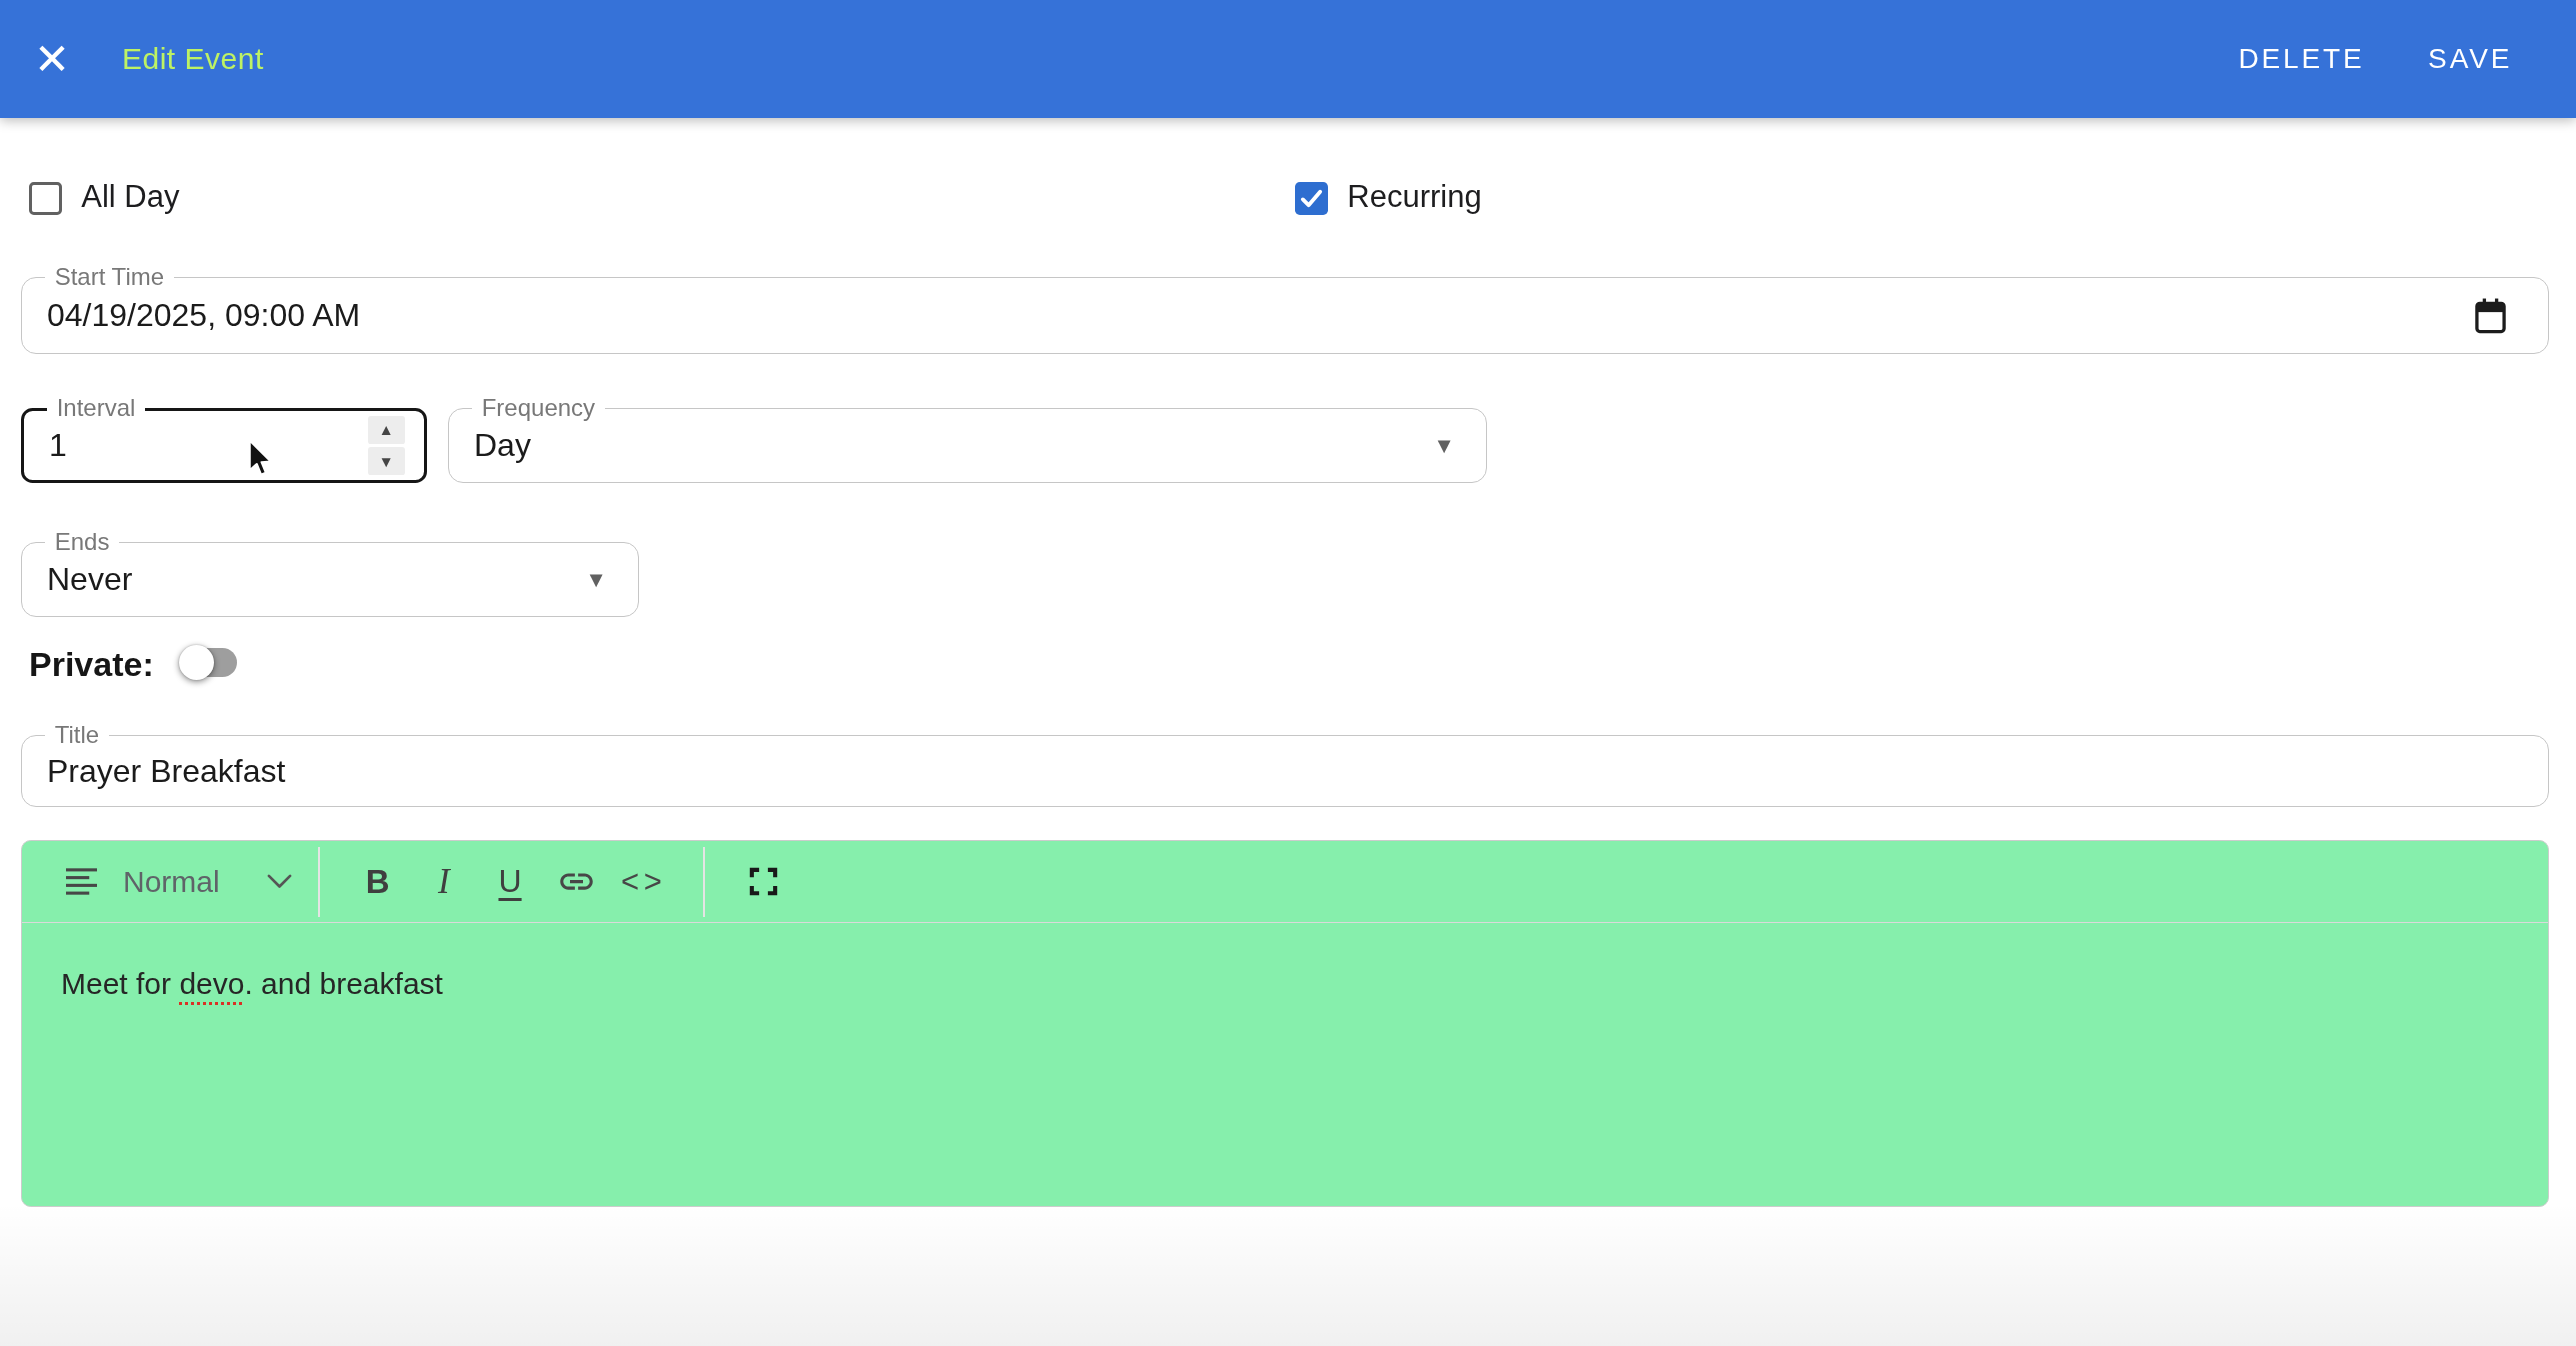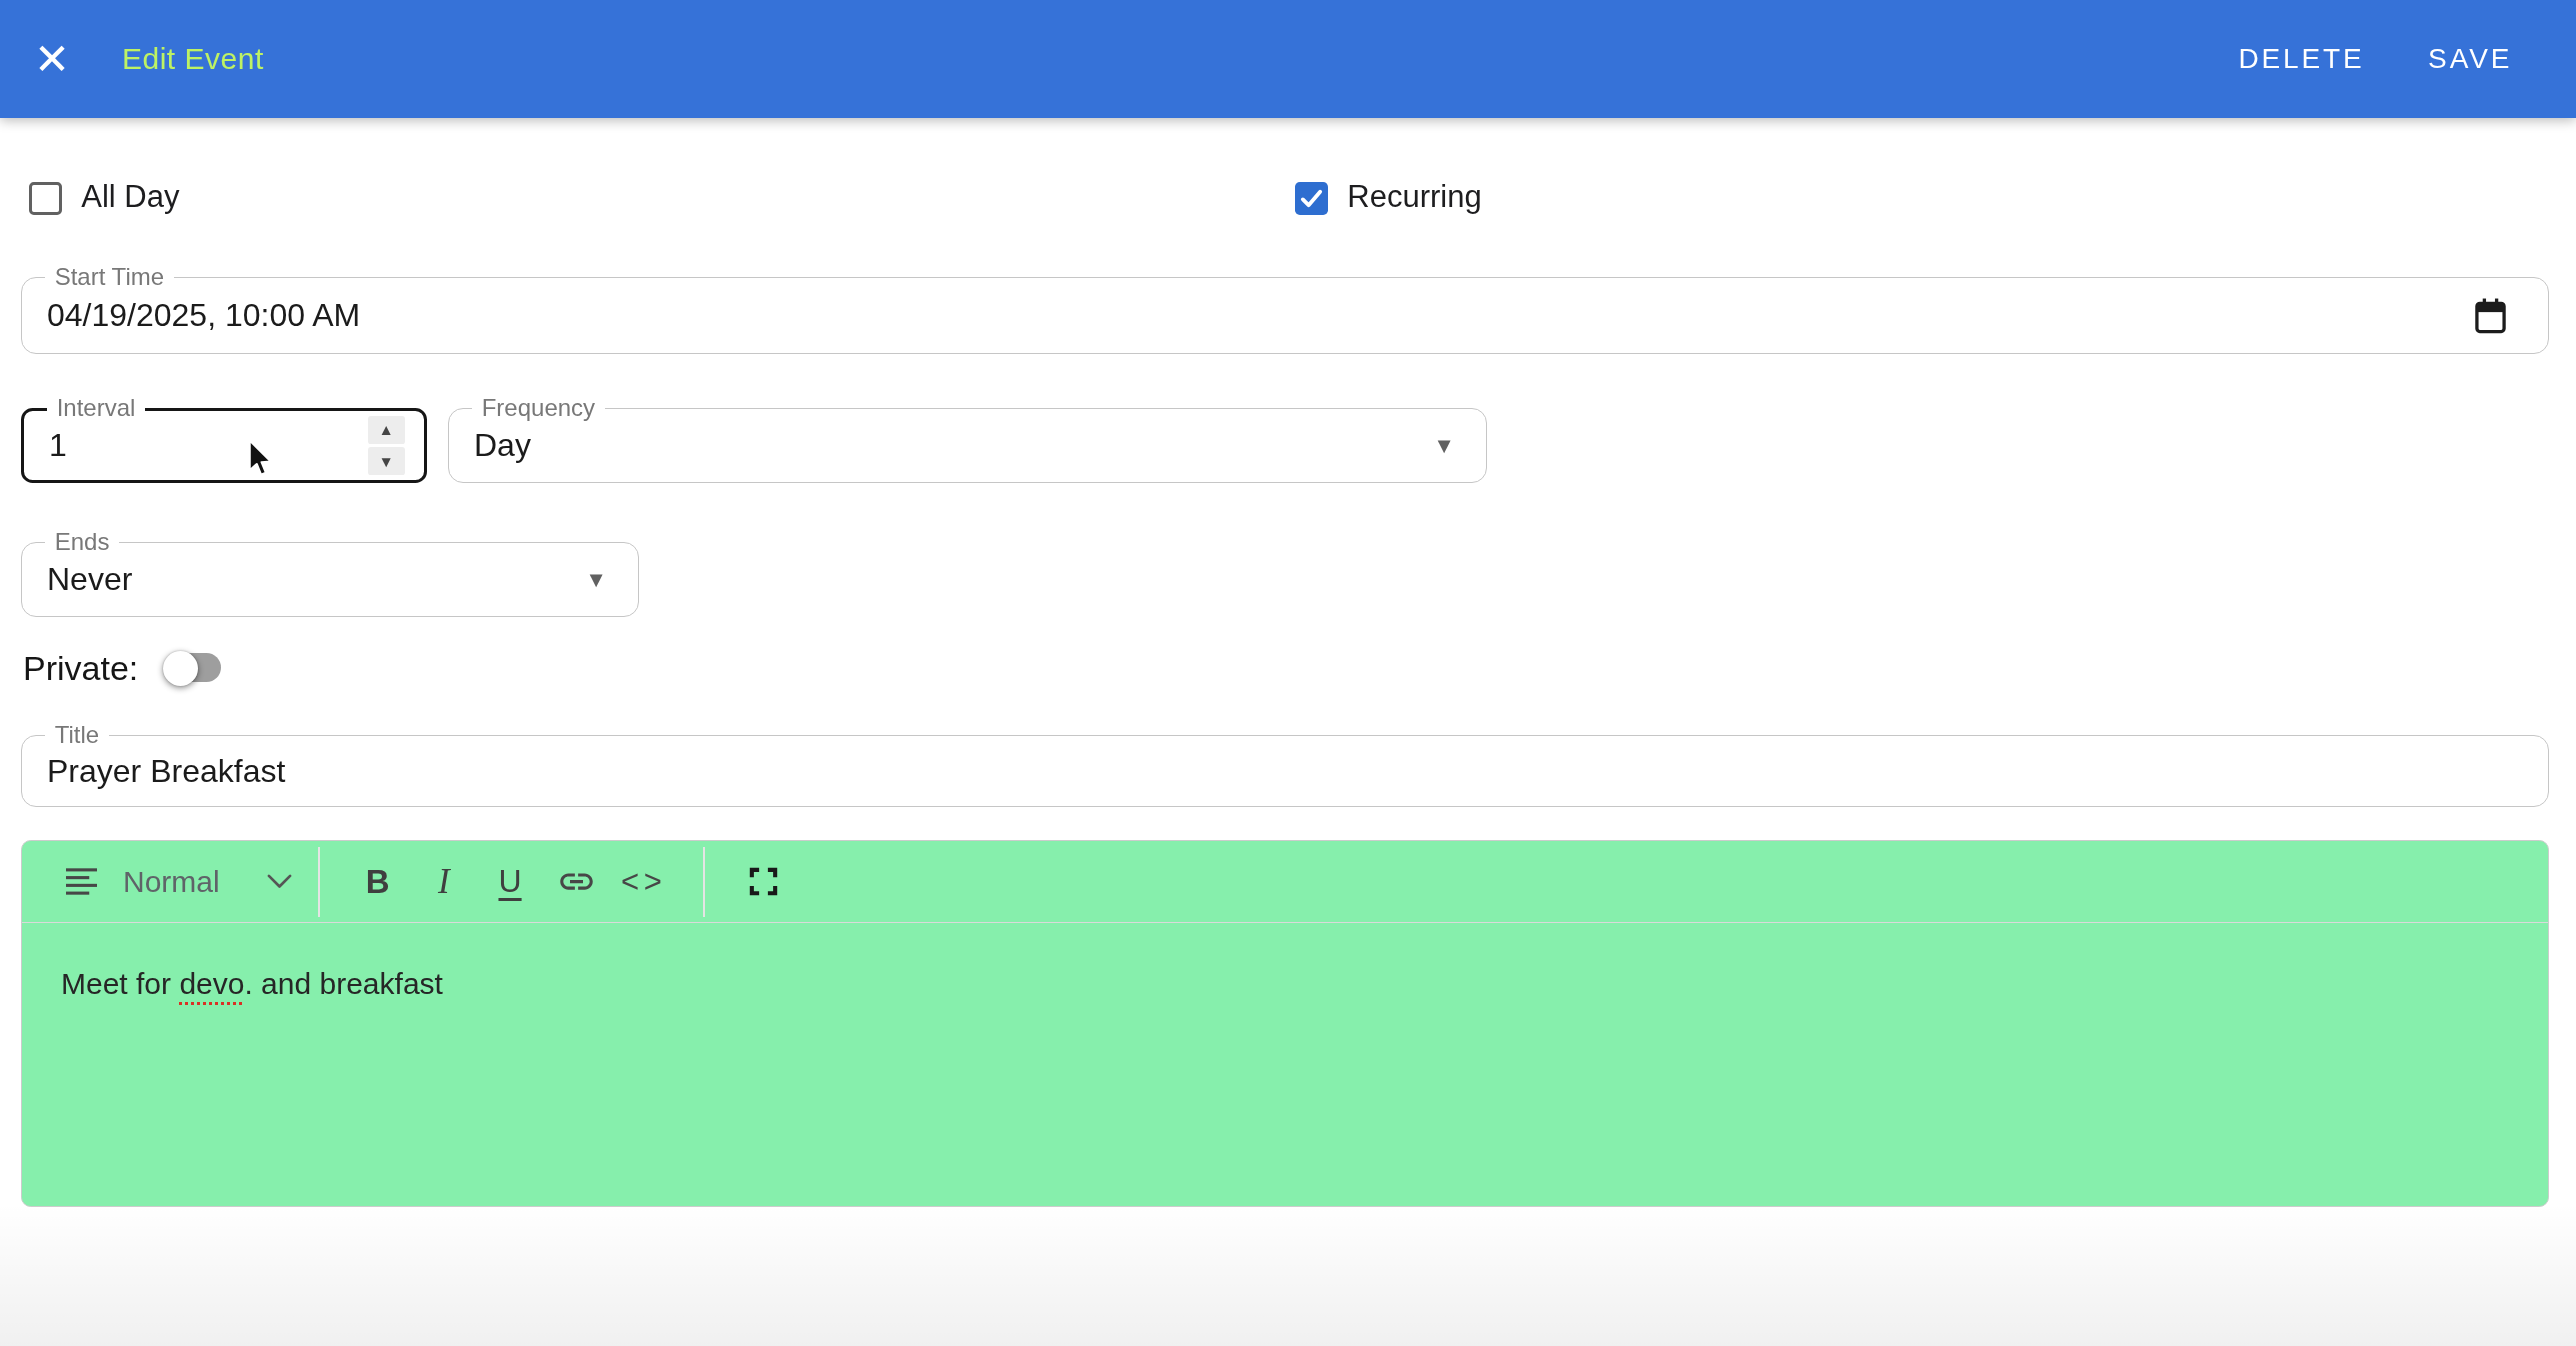--- a/index.html
+++ b/index.html
@@ -83,21 +83,21 @@
   }
 
   .select-arrow {
     position: absolute; right: 31px; top: 50%; transform: translateY(-50%);
     font-size: 22px; color: #616161; line-height: 1;
   }
 
   .ends-row { margin-top: 59px; }
   .field.ends { width: 618px; }
 
-  .private-row { margin-top: 28px; padding-left: 23px; display: flex; align-items: center; height: 46px; }
+  .private-row { margin-top: 28px; padding-left: 29px; display: flex; align-items: flex-start; height: 46px; font-weight: bold; }
   .private-label { font-size: 34px; color: #161616; }
   .toggle { position: relative; width: 56px; height: 35px; margin-left: 27px; display: inline-block; }
   .toggle-track { position: absolute; left: 5.8px; top: 2.9px; width: 50px; height: 29px; border-radius: 14.5px; background: #9e9e9e; }
   .toggle-thumb {
     position: absolute; left: -1.9px; top: 0; width: 35px; height: 35px; border-radius: 50%;
     background: #fff; box-shadow: 0 1.9px 6.8px rgba(0,0,0,0.45), 0 0 1.9px rgba(0,0,0,0.25);
   }
 
   .title-row { margin-top: 44px; }
   .field.title-field { flex: 1; height: 72px; }
@@ -160,21 +160,21 @@
           <polyline points="4,14 10,20 22,6" fill="none" stroke="#ffffff" stroke-width="4" stroke-linecap="round" stroke-linejoin="round"></polyline>
         </svg>
       </span>
       <span class="check-label">Recurring</span>
     </div>
   </div>
 
   <div class="row datetime-row">
     <div class="field">
       <span class="field-label">Start Time</span>
-      <span class="field-value">04/19/2025, 10:00 AM</span>
+      <span class="field-value">04/19/2025, 09:00 AM</span>
       <svg class="calendar-icon" width="33" height="37" viewBox="0 0 34 38">
         <rect x="3" y="6" width="28" height="29" rx="3" fill="none" stroke="#1c1c1c" stroke-width="3.4"></rect>
         <rect x="3" y="6" width="28" height="9" fill="#1c1c1c"></rect>
         <rect x="9" y="1" width="3.4" height="8" fill="#1c1c1c"></rect>
         <rect x="21.6" y="1" width="3.4" height="8" fill="#1c1c1c"></rect>
       </svg>
     </div>
   </div>
 
   <div class="row rec-row">

